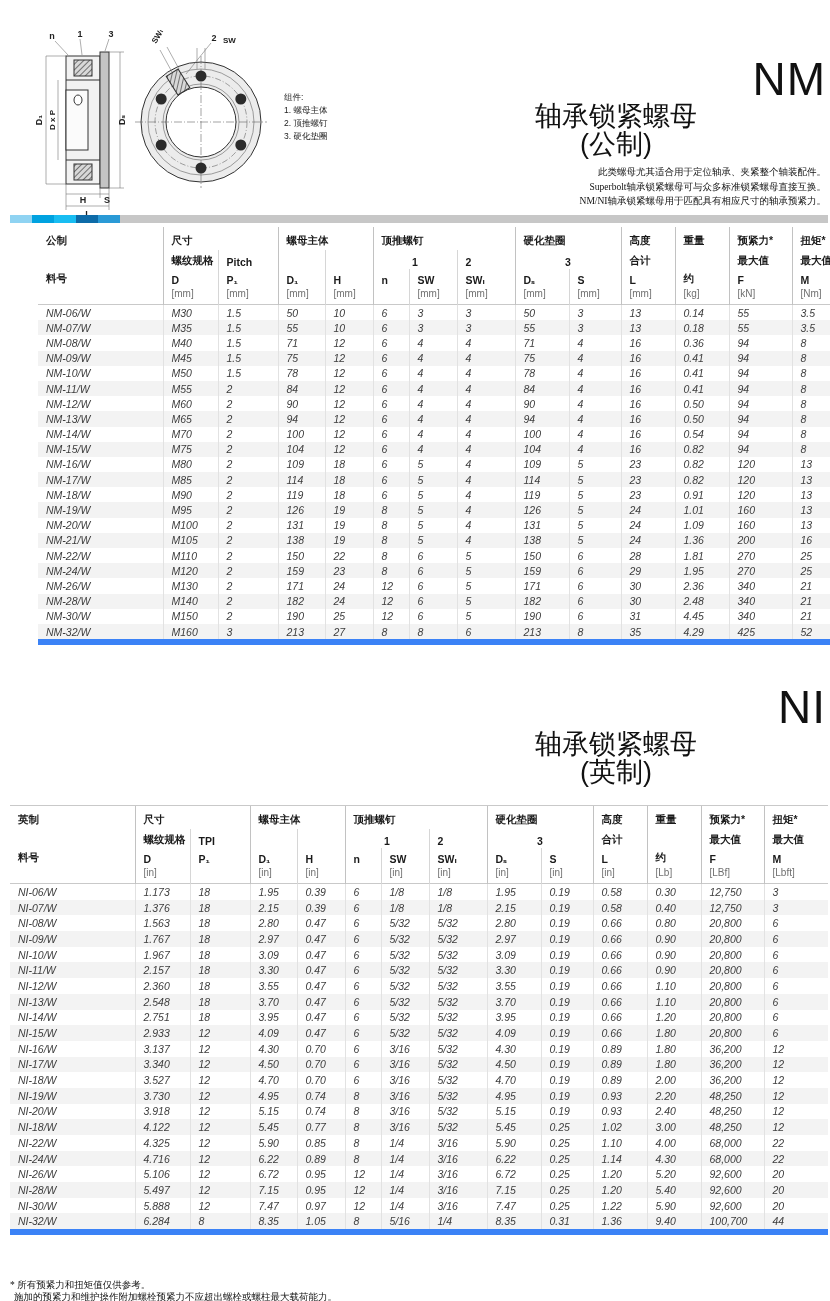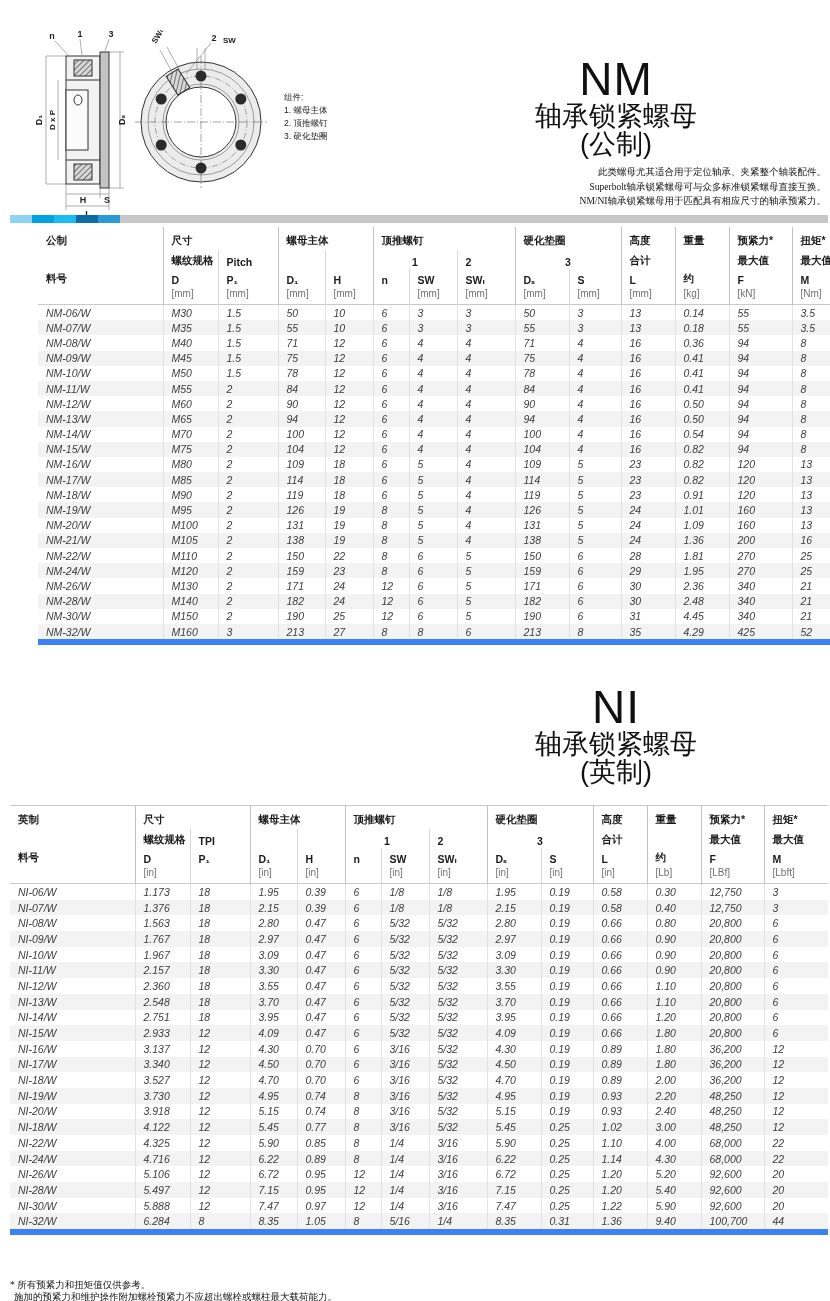--- a/index.html
+++ b/index.html
@@ -4,21 +4,21 @@
 <style>
   html,body { margin:0; padding:0; }
   body {
     width:830px; height:1301px; background:#ffffff;
     font-family:"Liberation Sans","DejaVu Sans",sans-serif;
     color:#111; position:relative; overflow:hidden;
   }
 
   
   .title-block { position:absolute; right:4px; text-align:right; }
-  .code { font-size:46px; line-height:1.0; font-weight:400; letter-spacing:1px; color:#111;text-align:center; }
+  .code { font-size:46px; line-height:1.0; font-weight:400; letter-spacing:1px; color:#111; }
   .sub  { font-size:27px; line-height:28px; font-weight:400; color:#111;text-align:center; }
   .desc { margin-top:7px; font-size:9.5px; line-height:14.5px; color:#111;
           font-family:"Liberation Serif","DejaVu Serif",serif; }
 
   
   .strip { position:absolute; left:10px; top:215px; width:818px; height:8px;
            background:#c7c7c7; font-size:0; }
   .seg   { display:inline-block; width:22px; height:8px; vertical-align:top; }
 
   

